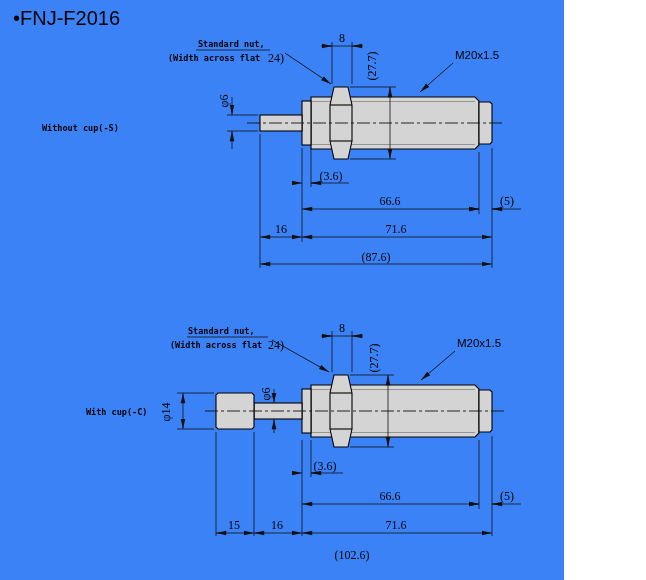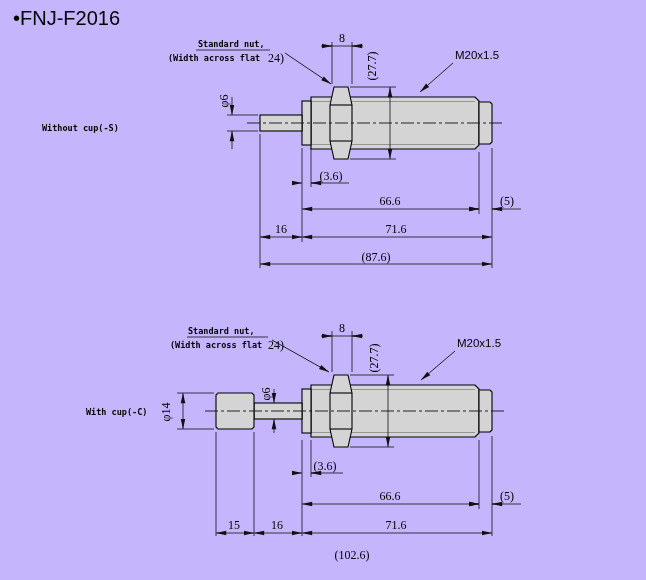--- a/index.html
+++ b/index.html
@@ -1,16 +1,16 @@
 <!DOCTYPE html>
 <html><head>
 <meta charset="utf-8">
 <style>
   html,body{margin:0;padding:0;background:#ffffff;}
-  .canvas{position:relative;width:646px;height:580px;overflow:hidden;background:#c4b5fd;
+  .canvas{position:relative;width:564px;height:580px;overflow:hidden;background:#3b82f6;
           font-family:"Liberation Sans",sans-serif;}
   svg{display:block;}
   .metal{stroke:#000;stroke-width:1.1;stroke-linejoin:miter;}
   .edge{stroke:#000;stroke-width:1.1;fill:none;}
   .thr{stroke:#6a6a6a;stroke-width:0.6;fill:none;}
   .dim{stroke:#111;stroke-width:0.8;fill:none;}
   .ext{stroke:#111;stroke-width:0.8;fill:none;}
   .cl{stroke:#111;stroke-width:0.9;fill:none;stroke-dasharray:13 3 3 3;}
   .ldr{stroke:#111;stroke-width:0.9;fill:none;}
   text{fill:#000;}

